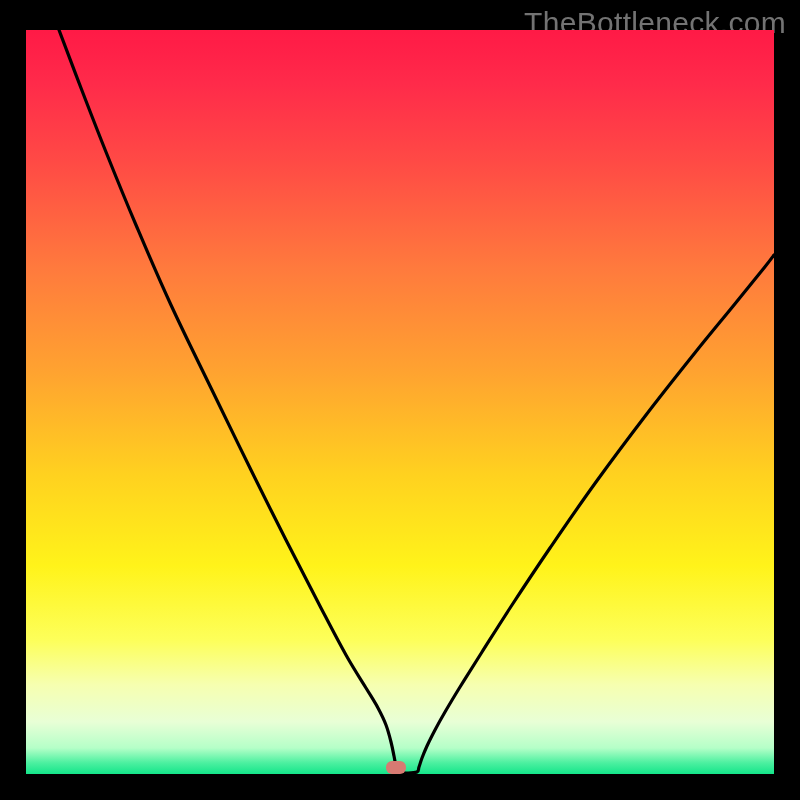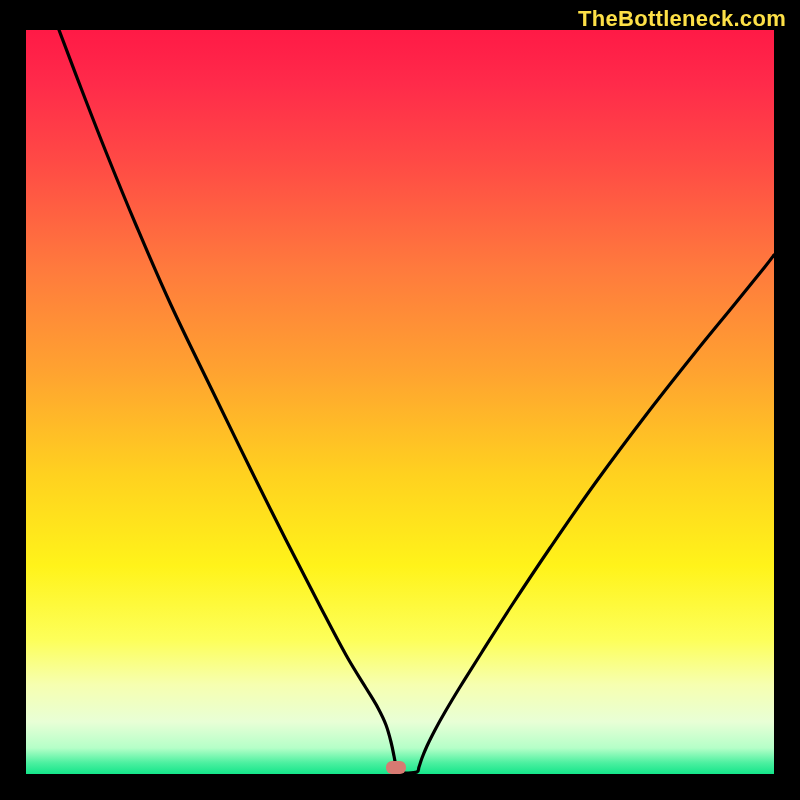--- a/index.html
+++ b/index.html
@@ -14,23 +14,23 @@
   .frame {
     position: relative;
     width: 800px;
     height: 800px;
     background: #000;
   }
   .watermark {
     position: absolute;
     top: 6px;
     right: 14px;
-    color: #fde047;
-    font-size: 22px;
-    font-weight: 700;
+    color: #737373;
+    font-size: 30px;
+    font-weight: 400;
     letter-spacing: 0.3px;
     user-select: none;
   }
   .plot-area {
     position: absolute;
     left: 26px;
     top: 30px;
     width: 748px;
     height: 744px;
     overflow: hidden;

